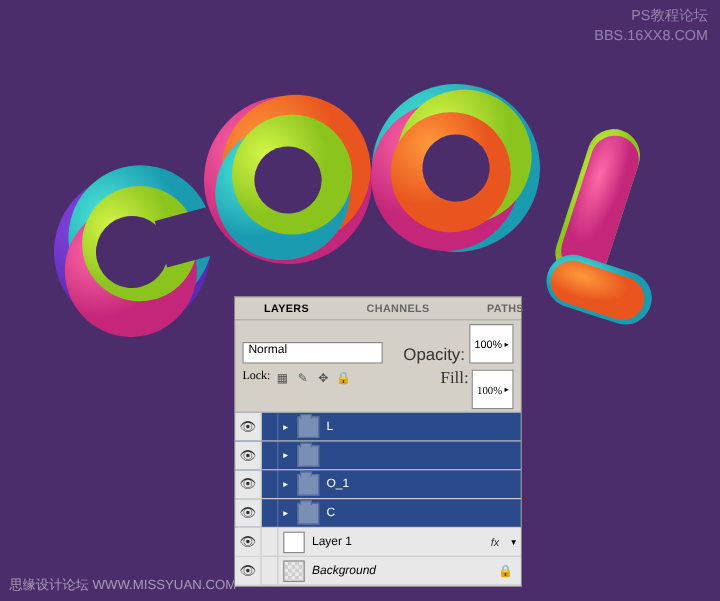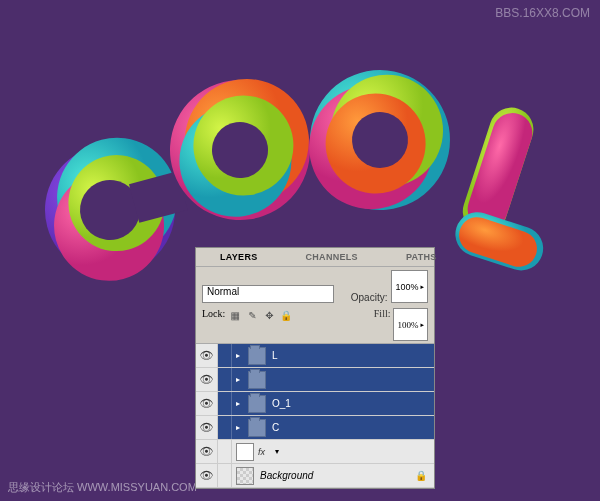--- a/index.html
+++ b/index.html
@@ -68,21 +68,21 @@
     }
     .blend-select {
       flex: 1;
       height: 18px;
       font-size: 10px;
       background: #fff;
       border: 1px solid #888;
       padding: 0 4px;
     }
     .opacity-label, .fill-label {
-      font-size: 10px;
+      font-size: 14px;
       color: #333;
       margin-left: 13px;
     }
     .pct-box {
       display: inline-flex;
       align-items: center;
       border: 1px solid #888;
       background: #fff;
       height: 33px;
       padding: 0 3px;
@@ -189,20 +189,21 @@
       background: linear-gradient(45deg,#ccc 25%,transparent 25%),linear-gradient(-45deg,#ccc 25%,transparent 25%),linear-gradient(45deg,transparent 75%,#ccc 75%),linear-gradient(-45deg,transparent 75%,#ccc 75%);
       background-size: 6px 6px;
       background-position: 0 0,0 3px,3px -3px,-3px 0;
     }
     .eye-icon { font-size: 11px; color: #333; }
   </style>
 </head>
 <body>
 
 <div class="watermark-tr">
+  <div>PS教程论坛</div>
   <div>BBS.16XX8.COM</div>
 </div>
 <div class="watermark-bl">思缘设计论坛  WWW.MISSYUAN.COM</div>
 
 <div class="cool-art">
   <svg viewBox="0 0 520 260" width="520" height="260">
     <defs>
       <radialGradient id="g1" cx="30%" cy="30%">
           <stop offset="0%" stop-color="#ff6aa8"></stop>
           <stop offset="100%" stop-color="#c4267a"></stop>
@@ -323,20 +324,21 @@
       <div class="expand-col">▸</div>
       <div class="thumb folder"></div>
       <div class="layer-label">C</div>
     </div>
     <div class="layer-row">
       <div class="vis-col">
           <span class="eye-icon">👁</span>
         </div>
       <div class="link-col"></div>
       <div class="thumb"></div>
+      <div class="layer-label">Layer 1</div>
       <div class="layer-extra">fx</div>
       <div class="expand-col">▾</div>
     </div>
     <div class="layer-row">
       <div class="vis-col">
           <span class="eye-icon">👁</span>
         </div>
       <div class="link-col"></div>
       <div class="thumb bg-thumb"></div>
       <div class="layer-label" style="font-style:italic">Background</div>

